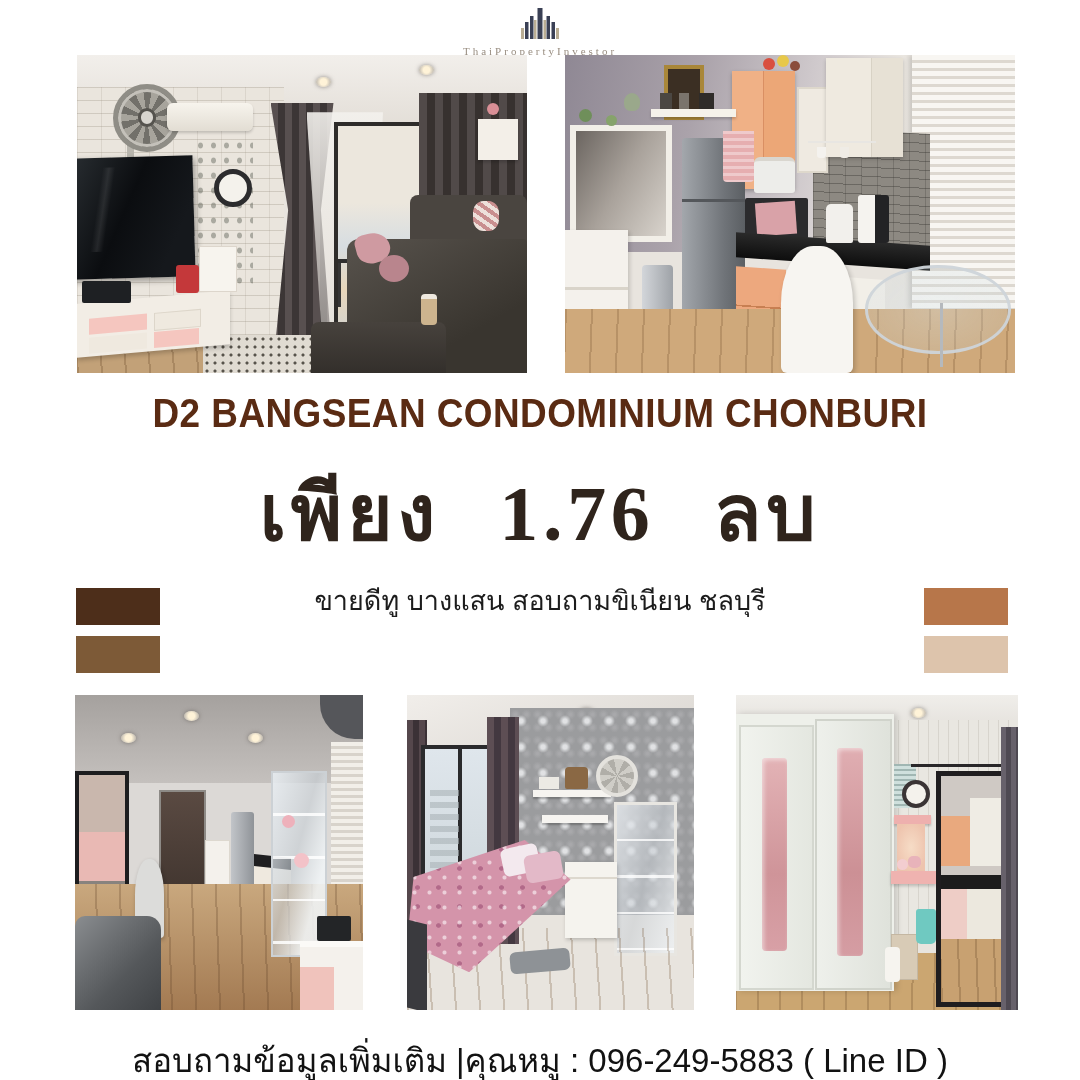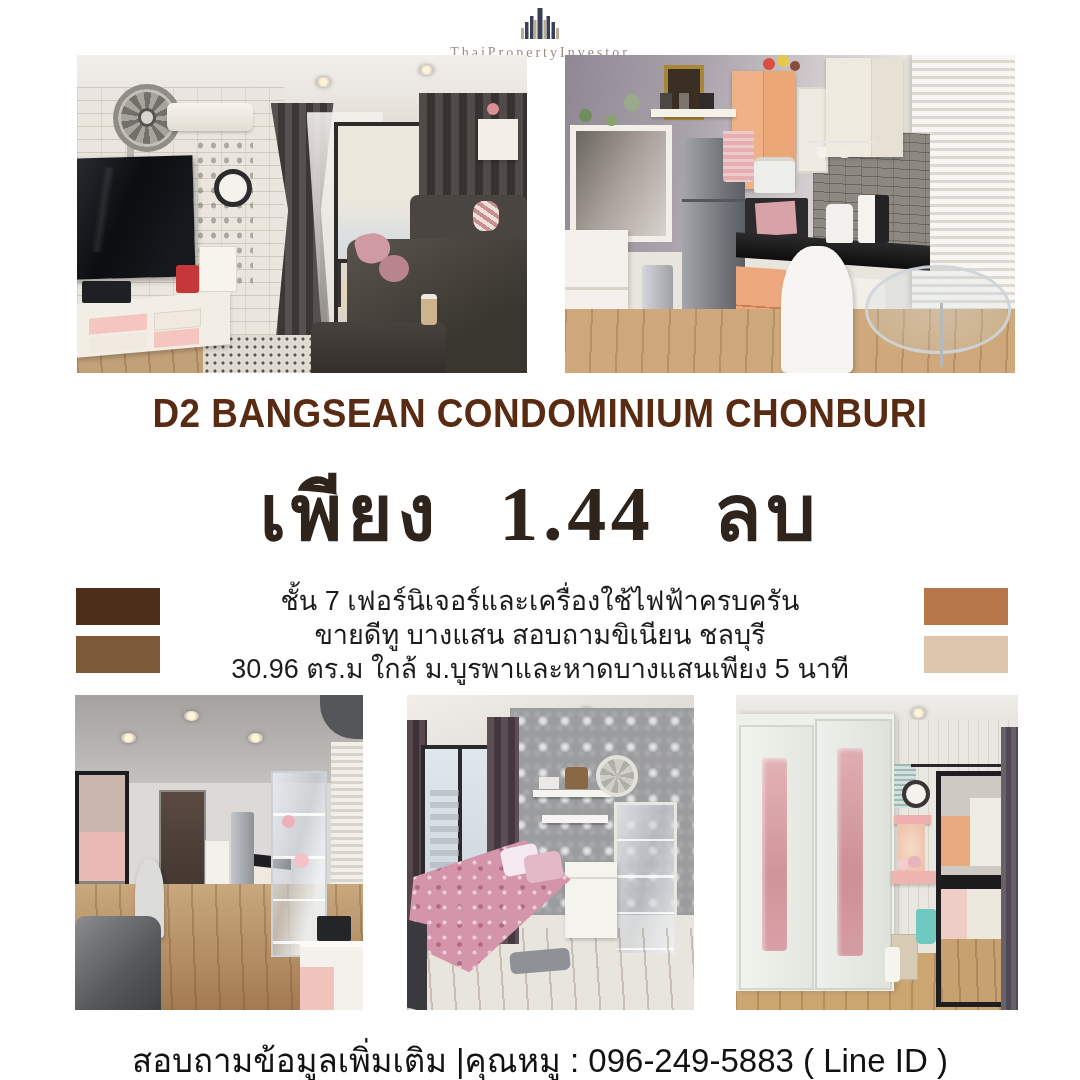--- a/index.html
+++ b/index.html
@@ -2,21 +2,21 @@
 <html><head>
 <meta charset="utf-8">
 <style>
   html,body{margin:0;padding:0;background:#ffffff;}
   .poster{position:relative;width:1080px;height:1080px;margin:0 auto;background:#ffffff;
           font-family:"Liberation Sans", sans-serif;overflow:hidden;}
 
   
   .logo{position:absolute;left:0;top:6px;width:100%;text-align:center;}
   .logo svg{display:inline-block;}
-  .brand-text{margin-top:1px;font-family:"Liberation Serif", serif;font-size:14px;
+  .brand-text{margin-top:1px;font-family:"Liberation Serif", serif;font-size:11px;
               letter-spacing:3px;color:#988d80;}
 
   
   .title{position:absolute;left:0;top:390px;width:100%;text-align:center;
          font-size:41px;font-weight:700;color:#5a2b13;letter-spacing:.5px;
          transform:scaleX(.9);transform-origin:center;white-space:nowrap;}
   .price{position:absolute;left:0;top:450px;width:100%;text-align:center;
          font-family:"Liberation Serif", serif;font-weight:700;font-size:78px;
          color:#2f241c;letter-spacing:.06em;word-spacing:.45em;white-space:nowrap;}
 
@@ -353,30 +353,28 @@
     <div class="s2-floor"></div>
     <div class="s2-chair"></div>
     <div class="s2-table"></div>
     <div class="s2-tleg"></div>
     <div class="s2-fr1"></div>
     <div class="s2-fr2"></div>
     <div class="s2-fr3"></div>
   </div>
 
   <div class="title">D2 BANGSEAN CONDOMINIUM CHONBURI</div>
-  <div class="price">เพียง 1.44 ลบ</div>
+  <div class="price">เพียง 1.76 ลบ</div>
 
   <div class="swcol left">
     <div class="swatch" style="background-color: rgb(77, 46, 26);"></div>
     <div class="swatch" style="background-color: rgb(125, 90, 55);"></div>
   </div>
   <div class="details">
-    <div>ชั้น 7 เฟอร์นิเจอร์และเครื่องใช้ไฟฟ้าครบครัน</div>
     <div>ขายดีทู บางแสน สอบถามขิเนียน ชลบุรี</div>
-    <div>30.96 ตร.ม ใกล้ ม.บูรพาและหาดบางแสนเพียง 5 นาที</div>
   </div>
   <div class="swcol right">
     <div class="swatch" style="background-color: rgb(183, 118, 74);"></div>
     <div class="swatch" style="background-color: rgb(221, 196, 172);"></div>
   </div>
 
   <div class="ph photo-b1">
     <div class="s3-ceil"></div>
     <div class="spot" style="left:16%;top:12%;"></div>
     <div class="spot" style="left:38%;top:5%;"></div>

